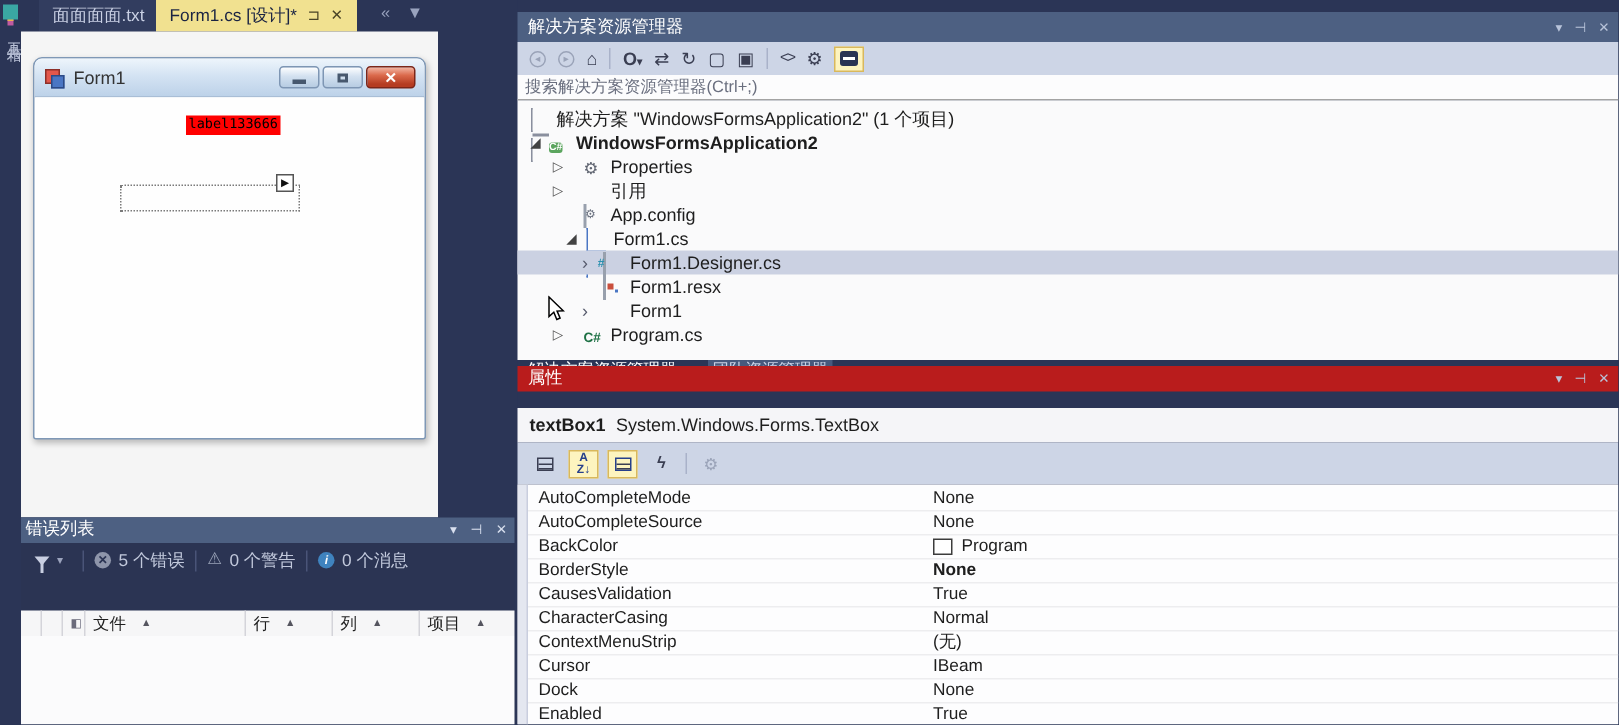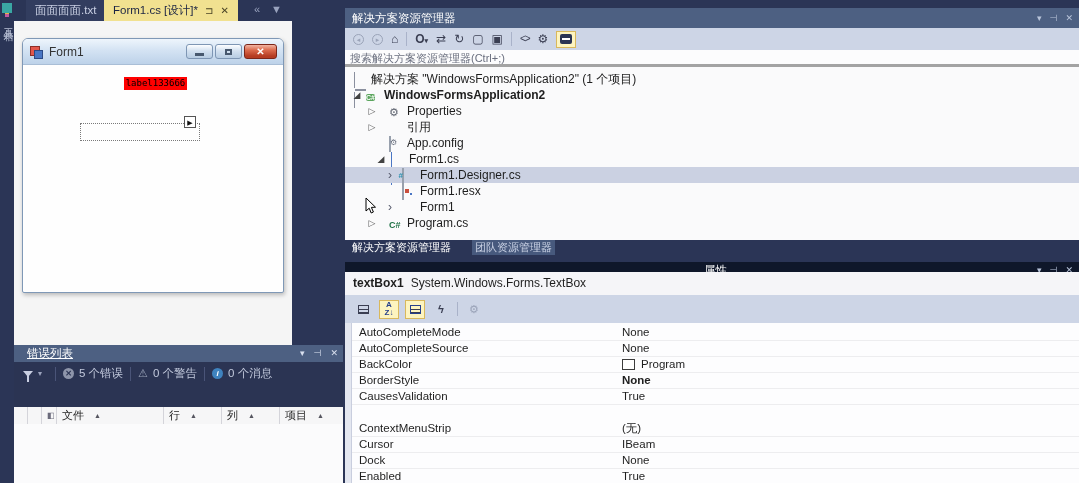--- a/index.html
+++ b/index.html
@@ -43,21 +43,21 @@
   .form-body { position:absolute; left:1px; top:26px; right:1px; bottom:1px; background:#FEFEFE; }
   .design-label { position:absolute; left:100px; top:12px; width:63px; height:13px; background:#FF0000;
     color:#000; font-size:9px; line-height:13px; text-align:center; font-family:"DejaVu Sans Mono", monospace; }
   .design-textbox { position:absolute; left:56px; top:58px; width:120px; height:18px; border:1px dotted #7a7a7a; }
   .smart-tag { position:absolute; right:3px; top:-8px; width:12px; height:12px; background:#fff; border:1px solid #555;
     font-size:7px; line-height:11px; text-align:center; color:#111; }
 
   
   .error-list { left:14px; top:345px; width:329px; height:138px; background:#2B3453; }
   .el-title { position:absolute; left:0; top:0; width:100%; height:17px; background:#4D6082; color:#fff;
-    font-size:11.5px; line-height:17px; padding-left:13px;text-decoration:underline; }
+    font-size:11.5px; line-height:17px; padding-left:3px; }
   .el-title-btns { position:absolute; right:5px; top:0; height:17px; display:flex; gap:9px; align-items:center;
     color:#D9E0EF; font-size:9px; }
   .el-toolbar { position:absolute; left:0; top:17px; width:100%; height:23px; display:flex; align-items:center;
     color:#C2C9DC; font-size:11.5px; }
   .funnel { width:0; height:0; border-left:5px solid transparent; border-right:5px solid transparent;
     border-top:6px solid #C9CFE2; margin-left:9px; position:relative; }
   .funnel::after { content:""; position:absolute; left:-1px; top:-2px; width:2px; height:7px; background:#C9CFE2; }
   .dd-caret { font-size:8px; margin:0 6px 0 5px; color:#9BA3BD; }
   .el-sep { width:1px; height:14px; background:#4A5478; margin:0 7px; }
   .stat { display:flex; align-items:center; gap:5px; white-space:nowrap; }
@@ -84,21 +84,21 @@
     color:#B9C4DA; font-size:9px; }
   .se-toolbar { position:absolute; left:0; top:28px; width:100%; height:22px; background:#CDD5E6; display:flex;
     align-items:center; gap:8px; padding-left:8px; color:#3A3E52; font-size:12px; }
   .tb-sep { width:1px; height:14px; background:#A9B2C9; }
   .tb-ic { font-size:12px; line-height:1; }
   .circ { width:11px; height:11px; border-radius:50%; border:1.5px solid #9AA3B8; color:#9AA3B8; font-size:7px;
     text-align:center; line-height:9px; }
   .tb-toggle { width:20px; height:17px; background:#FDF4BF; border:1px solid #D9B85C; display:flex; align-items:center; justify-content:center; }
   .tb-toggle .inner { width:12px; height:10px; background:#2A3453; border-radius:2px; position:relative; }
   .tb-toggle .inner::after { content:""; position:absolute; left:2px; top:4px; width:8px; height:2px; background:#fff; }
-  .se-search { position:absolute; left:0; top:50px; width:100%; height:17px; background:#FCFCFD; border-bottom:3px solid #a3a3a3;
+  .se-search { position:absolute; left:0; top:50px; width:100%; height:17px; background:#FCFCFD; border-bottom:1px solid #a3a3a3;
     color:#6A6F7F; font-size:11px; line-height:16px; padding-left:5px; }
   .se-tree { position:absolute; left:0; top:67px; width:100%; height:173px; background:#FAFAFB; font-size:12px; }
   .tree-row { position:absolute; left:0; width:100%; height:16px; display:flex; align-items:center; }
   .tree-row.selected { background:#CBD1E2; }
   .exp { position:absolute; font-size:9px; color:#5a5a5a; width:10px; text-align:center; }
   .exp.open { color:#424242; }
   .chev { position:absolute; font-size:12px; color:#55596b; width:10px; text-align:center; line-height:10px; }
   .t-label { position:absolute; white-space:nowrap; color:#1e1e1e; }
   .t-label.bold { font-weight:bold; }
   .ticon { position:absolute; width:13px; height:13px; }
@@ -117,22 +117,22 @@
     box-shadow:4px 3px 0 -1px #4A76C4; }
   .i-class { width:7px; height:7px; margin:3px; background:#C9962E; transform:rotate(45deg);
     box-shadow:-6px 6px 0 -2px #E0B14B, 6px 6px 0 -2px #E0B14B; }
   .i-cs { color:#1E7145; font-weight:bold; font-size:9px; line-height:13px; }
   .cursor-svg { position:absolute; left:20px; top:130px; z-index:5; }
 
   .se-tabs { position:absolute; left:0; top:240px; width:100%; height:15px; display:flex; font-size:11px; }
   .se-tab-active { background:#2B3556; color:#fff; padding:0 7px; line-height:15px; }
   .se-tab { background:#47597D; color:#C9D1E4; padding:0 3px; line-height:15px; margin-left:14px; }
 
-  .pr-title { position:absolute; left:0; top:262px; width:100%; height:17px; background:#0f172a; color:#fff;
-    font-size:11.5px; line-height:17px; padding-left:7px;text-align:center; }
+  .pr-title { position:absolute; left:0; top:244px; width:100%; height:17px; background:#b91c1c; color:#fff;
+    font-size:11.5px; line-height:17px; padding-left:7px; }
   .pr-object { position:absolute; left:0; top:272px; width:100%; height:23px; background:#F5F5F8; font-size:12px;
     line-height:23px; padding-left:8px; color:#1e1e1e; }
   .pr-object b { margin-right:7px; }
   .pr-toolbar { position:absolute; left:0; top:295px; width:100%; height:28px; background:#CDD5E6; display:flex;
     align-items:center; gap:6px; padding-left:8px; color:#3A3E52; }
   .pt-btn { width:20px; height:19px; display:flex; align-items:center; justify-content:center; font-size:11px; }
   .pt-btn.hl { background:#FDF4BF; border:1px solid #D9B85C; }
   .grid-glyph { width:11px; height:9px; border:1px solid #3A3E52; position:relative; }
   .grid-glyph::after { content:""; position:absolute; left:0; top:3px; right:0; height:1px; background:#3A3E52; box-shadow:0 3px 0 #3A3E52; }
   .az { font-size:8px; font-weight:bold; line-height:8px; text-align:center; color:#27408B; }
@@ -381,20 +381,24 @@
         </span>
     </div>
     <div class="prow" style="top:50px">
       <span class="pname">BorderStyle</span>
       <span class="pval bold">None</span>
     </div>
     <div class="prow" style="top:66px">
       <span class="pname">CausesValidation</span>
       <span class="pval">True</span>
     </div>
+    <div class="prow" style="top:82px">
+      <span class="pname">CharacterCasing</span>
+      <span class="pval">Normal</span>
+    </div>
     <div class="prow" style="top:98px">
       <span class="pname">ContextMenuStrip</span>
       <span class="pval">(无)</span>
     </div>
     <div class="prow" style="top:114px">
       <span class="pname">Cursor</span>
       <span class="pval">IBeam</span>
     </div>
     <div class="prow" style="top:130px">
       <span class="pname">Dock</span>

